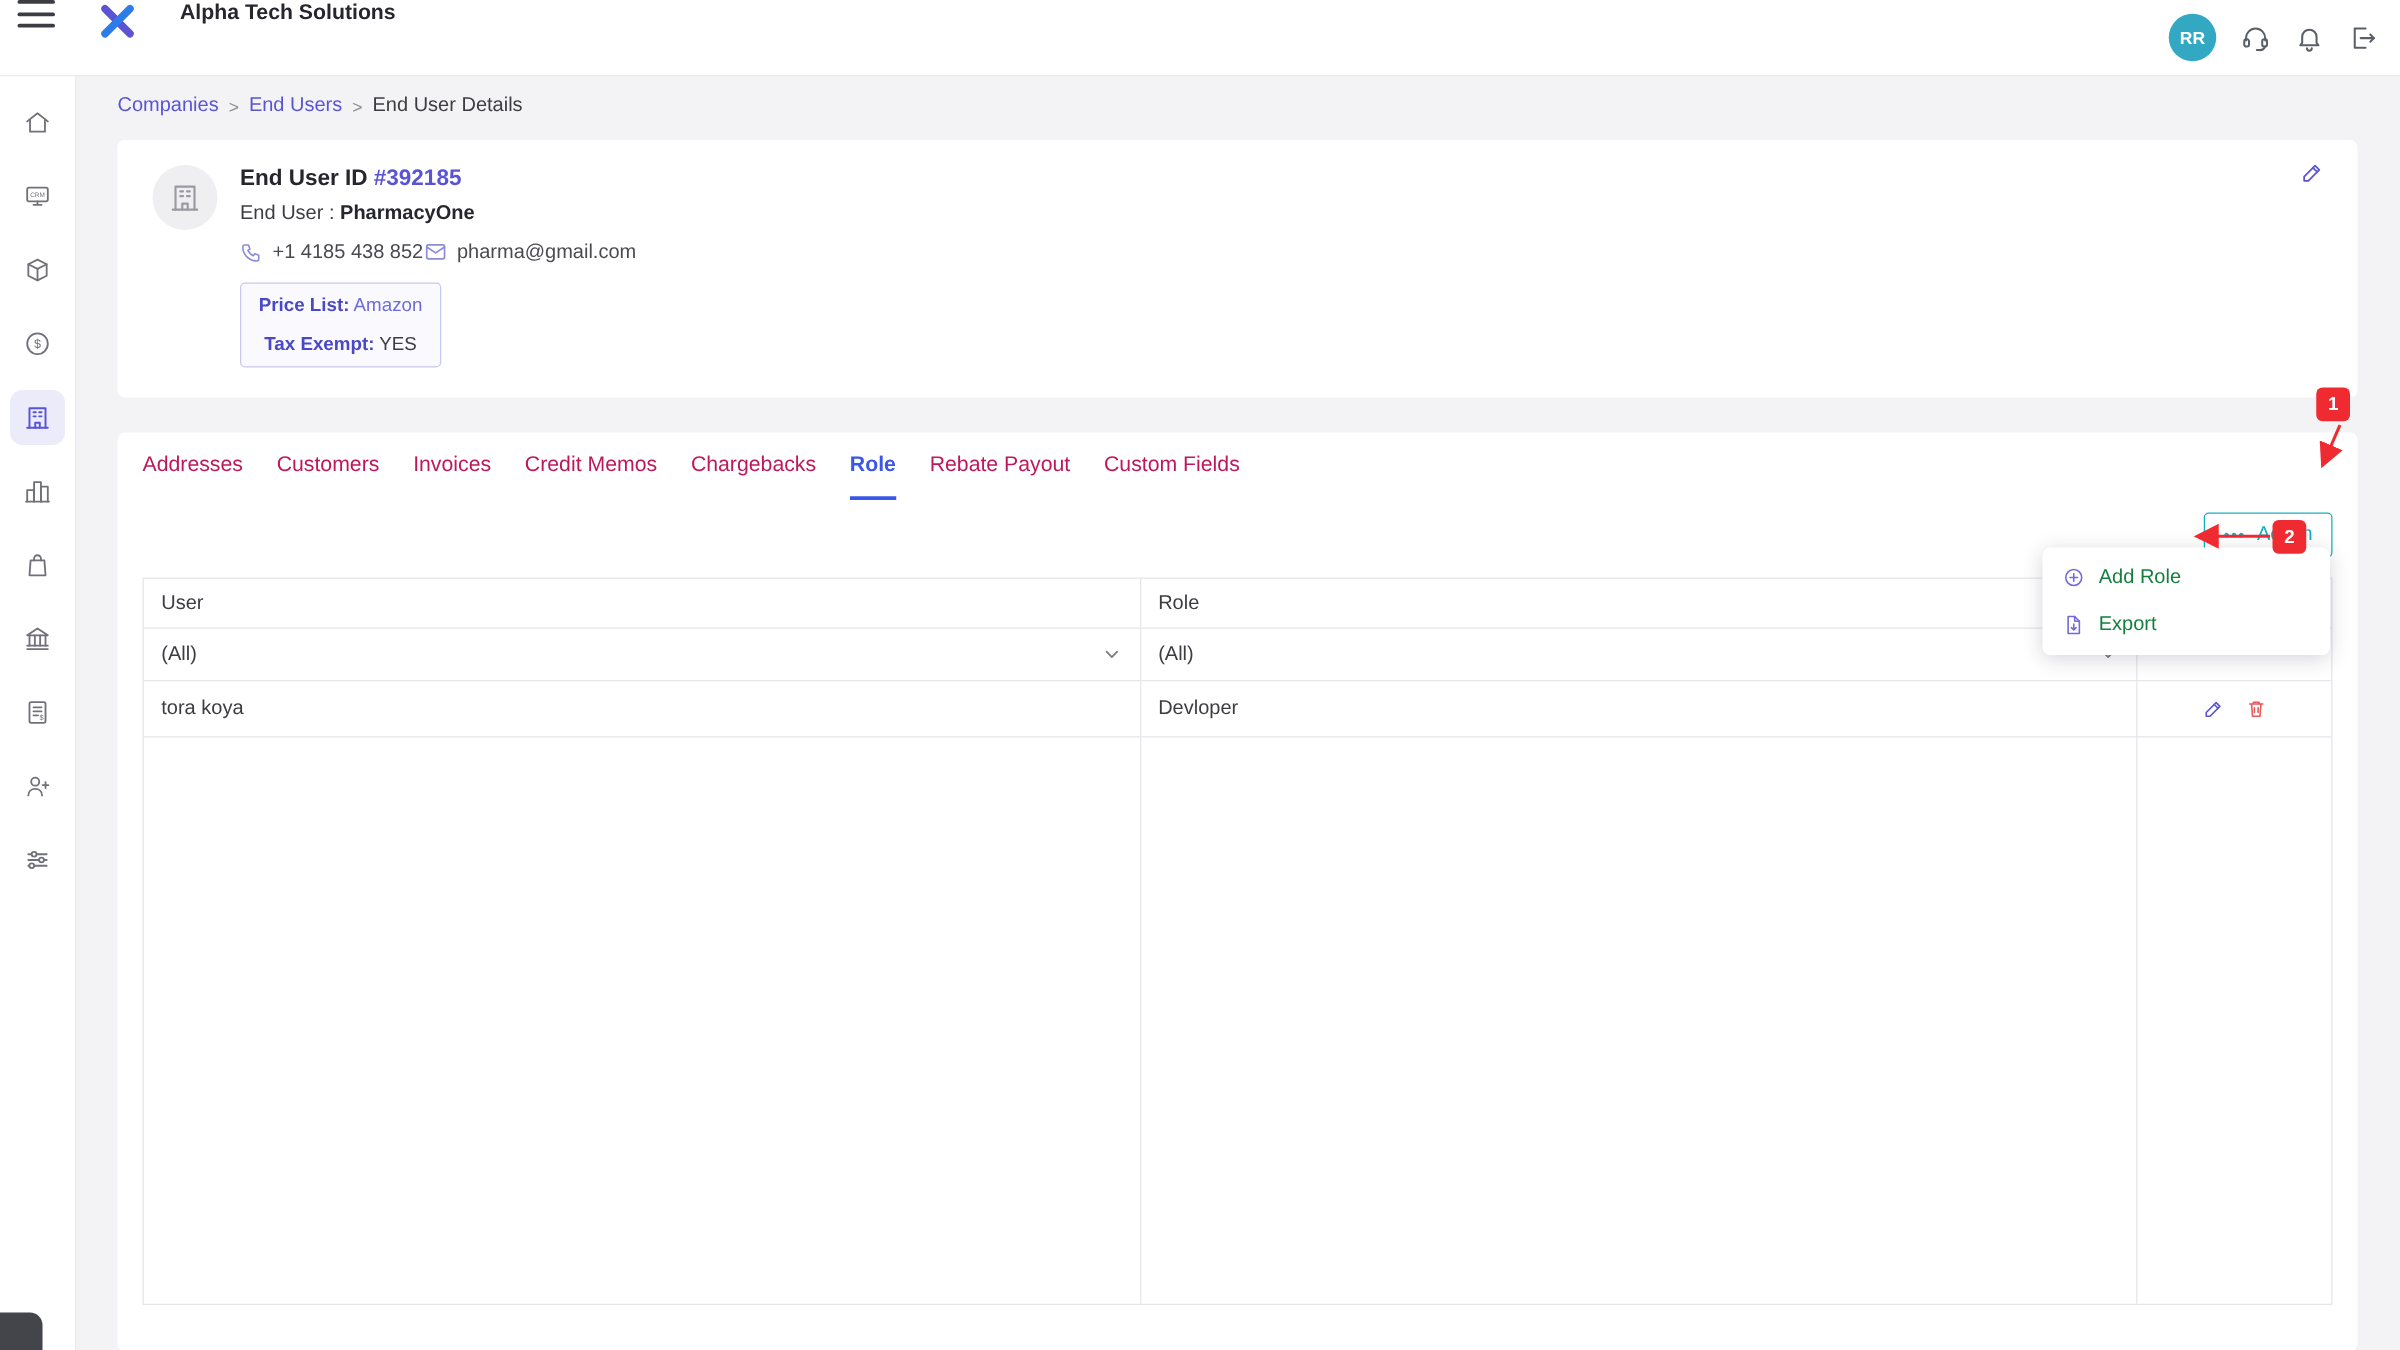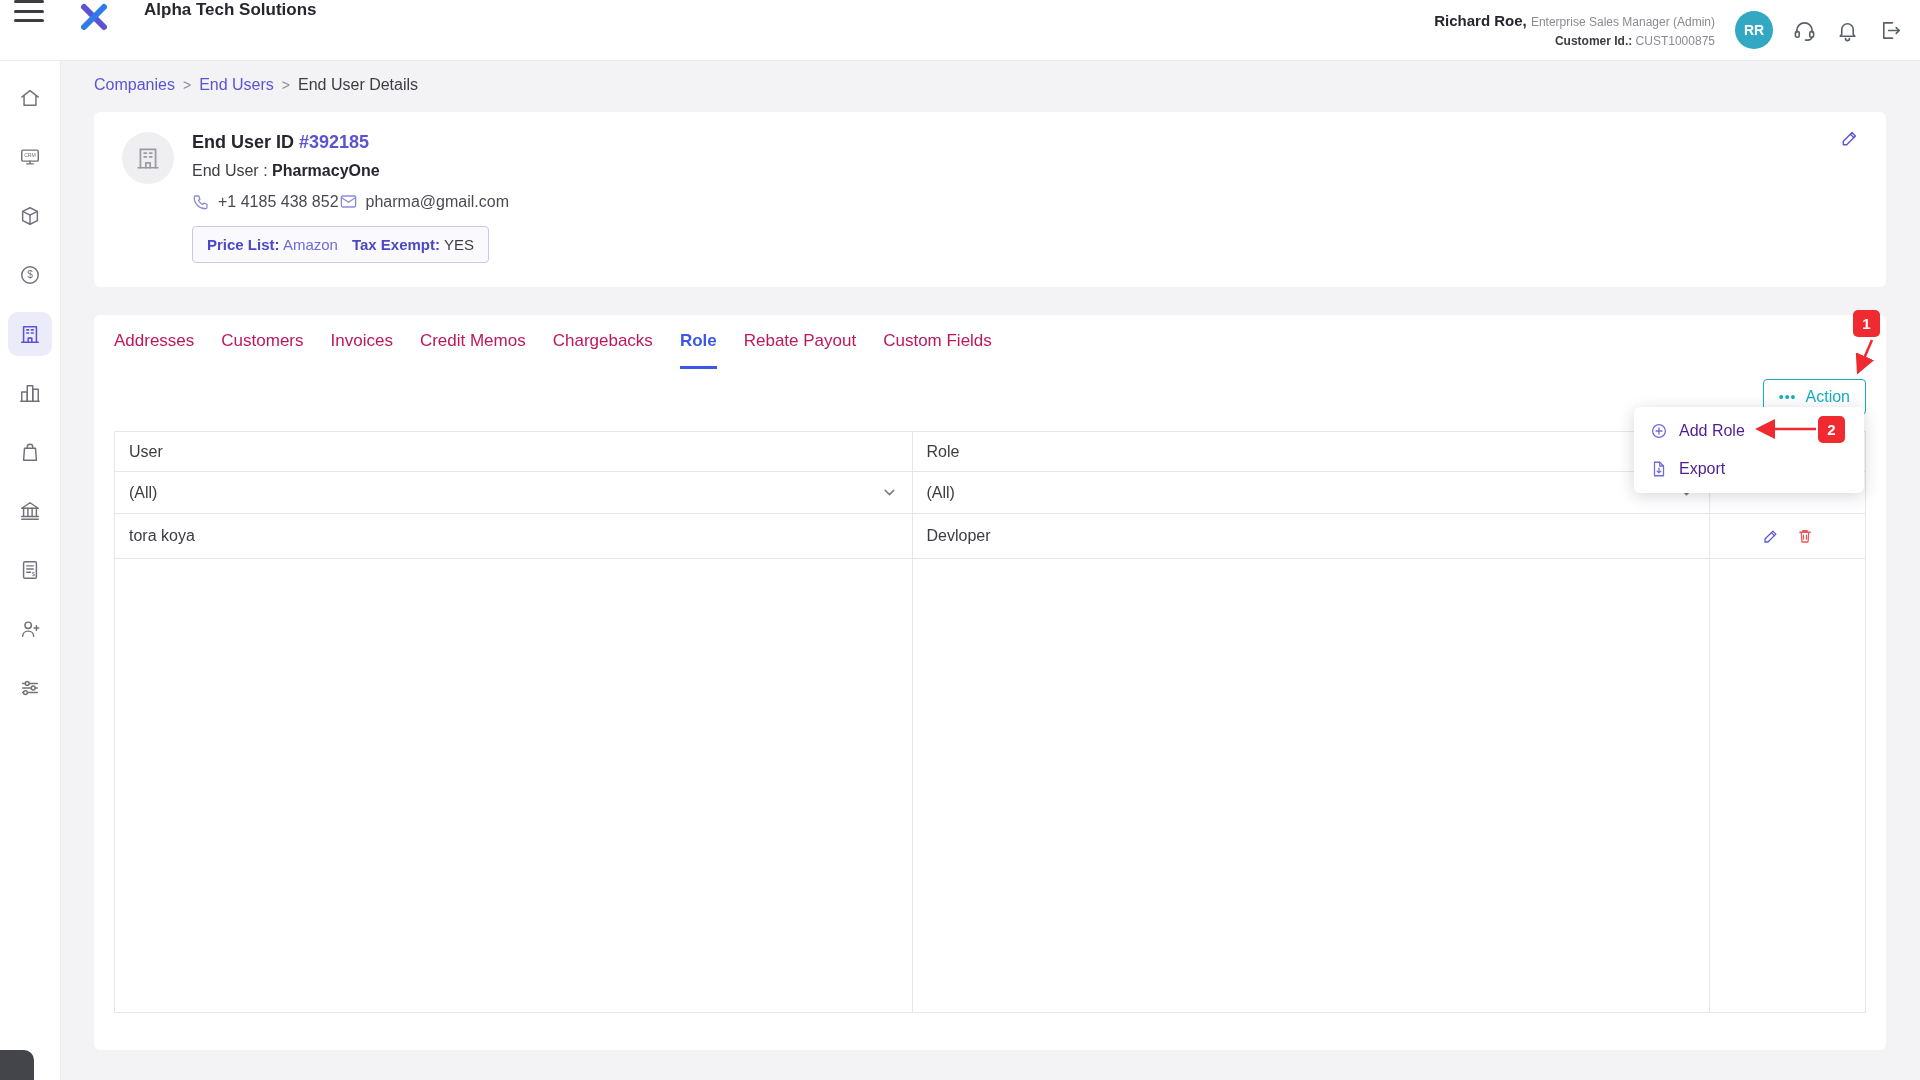--- a/index.html
+++ b/index.html
@@ -59,21 +59,21 @@
   .user-card { margin-top:18px; padding:20px 28px 24px; position:relative; display:flex; gap:18px; }
   .entity-avatar { width:52px; height:52px; border-radius:50%; background:#EFEFF2; display:flex; align-items:center; justify-content:center; flex:0 0 52px; }
   .uc-title { font-size:18px; font-weight:700; color:#26262E; }
   .uc-id { color:#5A54D4;margin-top:40px; }
   .uc-line2 { margin-top:9px; font-size:16px; }
   .uc-name-value { font-weight:700; color:#26262E; }
   .uc-contacts { margin-top:12px; display:flex; align-items:center; font-size:16px; color:#4A4A52; }
   .contact-item { display:flex; align-items:center; gap:8px; }
   .price-box {
     margin-top:15px; display:inline-flex; align-items:center; gap:14px;
-    border:1px solid #C9C8EE; background:#FAFAFE; border-radius:4px; padding:9px 14px; font-size:15px;
+    border:1px solid #C9C8EE; background:#FAFAFE; border-radius:4px; padding:9px 14px; font-size:15px;flex-direction:column;
   }
   .pb-label { color:#4B48C5; font-weight:700; }
   .pb-value { color:#6E6BDB; }
   .pb-value.dark { color:#3C3C43; }
   .edit-card-btn { position:absolute; top:16px; right:26px; cursor:pointer; }
 
   
   .panel-card { margin-top:28px; height:735px; position:relative; }
   .tabs { display:flex; gap:27px; padding:0 20px; height:54px; }
   .tab { line-height:51px; font-size:17px; color:#be185d; border-bottom:3px solid transparent; cursor:pointer; white-space:nowrap; }
@@ -96,21 +96,21 @@
   .cell.filler { border-bottom:none; }
   .cell.filter { justify-content:space-between; cursor:pointer; }
   .cell.actions { justify-content:center; gap:16px; padding:0; }
   .row-action { cursor:pointer; }
 
   
   .action-menu {
     position:absolute; top:92px; right:22px; width:230px; background:#fff; border-radius:6px;
     box-shadow:0 3px 16px rgba(35,35,60,.18); padding:5px 0; z-index:30;
   }
-  .menu-item { height:38px; display:flex; align-items:center; gap:11px; padding:0 16px; font-size:16px; color:#4c1d95; cursor:pointer; }
+  .menu-item { height:38px; display:flex; align-items:center; gap:11px; padding:0 16px; font-size:16px; color:#15803d; cursor:pointer; }
 
   
   .annot-layer { position:absolute; inset:0; z-index:60; pointer-events:none; }
   .annot-badge {
     position:absolute; width:27px; height:27px; background:#EF2A30; color:#fff; z-index:61;
     border-radius:5px; font-size:15px; font-weight:700; display:flex; align-items:center; justify-content:center;
   }
   .badge-1 { left:1853px; top:310px; }
   .badge-2 { left:1818px; top:416px; }
 
@@ -128,30 +128,20 @@
     </div>
   <div class="logo-box">
     <svg width="34" height="34" viewBox="0 0 34 34">
       <line x1="7" y1="7" x2="27" y2="27" stroke="#5A54D4" stroke-width="6" stroke-linecap="round"></line>
       <line x1="27" y1="7" x2="7" y2="27" stroke="#2E7CE8" stroke-width="6" stroke-linecap="round"></line>
     </svg>
   </div>
   <div class="app-title">Alpha Tech Solutions</div>
 
   <div class="topbar-right">
-    <div class="user-text">
-      <div class="user-line1">
-        <span class="user-name">Richard Roe,</span>
-        <span class="user-role">Enterprise Sales Manager (Admin)</span>
-      </div>
-      <div class="user-line2">
-        <span class="cust-label">Customer Id.:</span>
-        <span class="cust-value">CUST1000875</span>
-      </div>
-    </div>
     <div class="avatar">RR</div>
     <div class="topbar-icon">
       <svg width="23" height="23" viewBox="0 0 24 24" fill="none" stroke="#5B5F66" stroke-width="1.7" stroke-linecap="round" stroke-linejoin="round">
         <path d="M4 14v-2a8 8 0 0 1 16 0v2"></path>
         <rect x="2.5" y="13" width="4" height="6" rx="1.6"></rect>
         <rect x="17.5" y="13" width="4" height="6" rx="1.6"></rect>
         <path d="M20 19a5 5 0 0 1-5 3h-2"></path>
       </svg>
     </div>
     <div class="topbar-icon">

